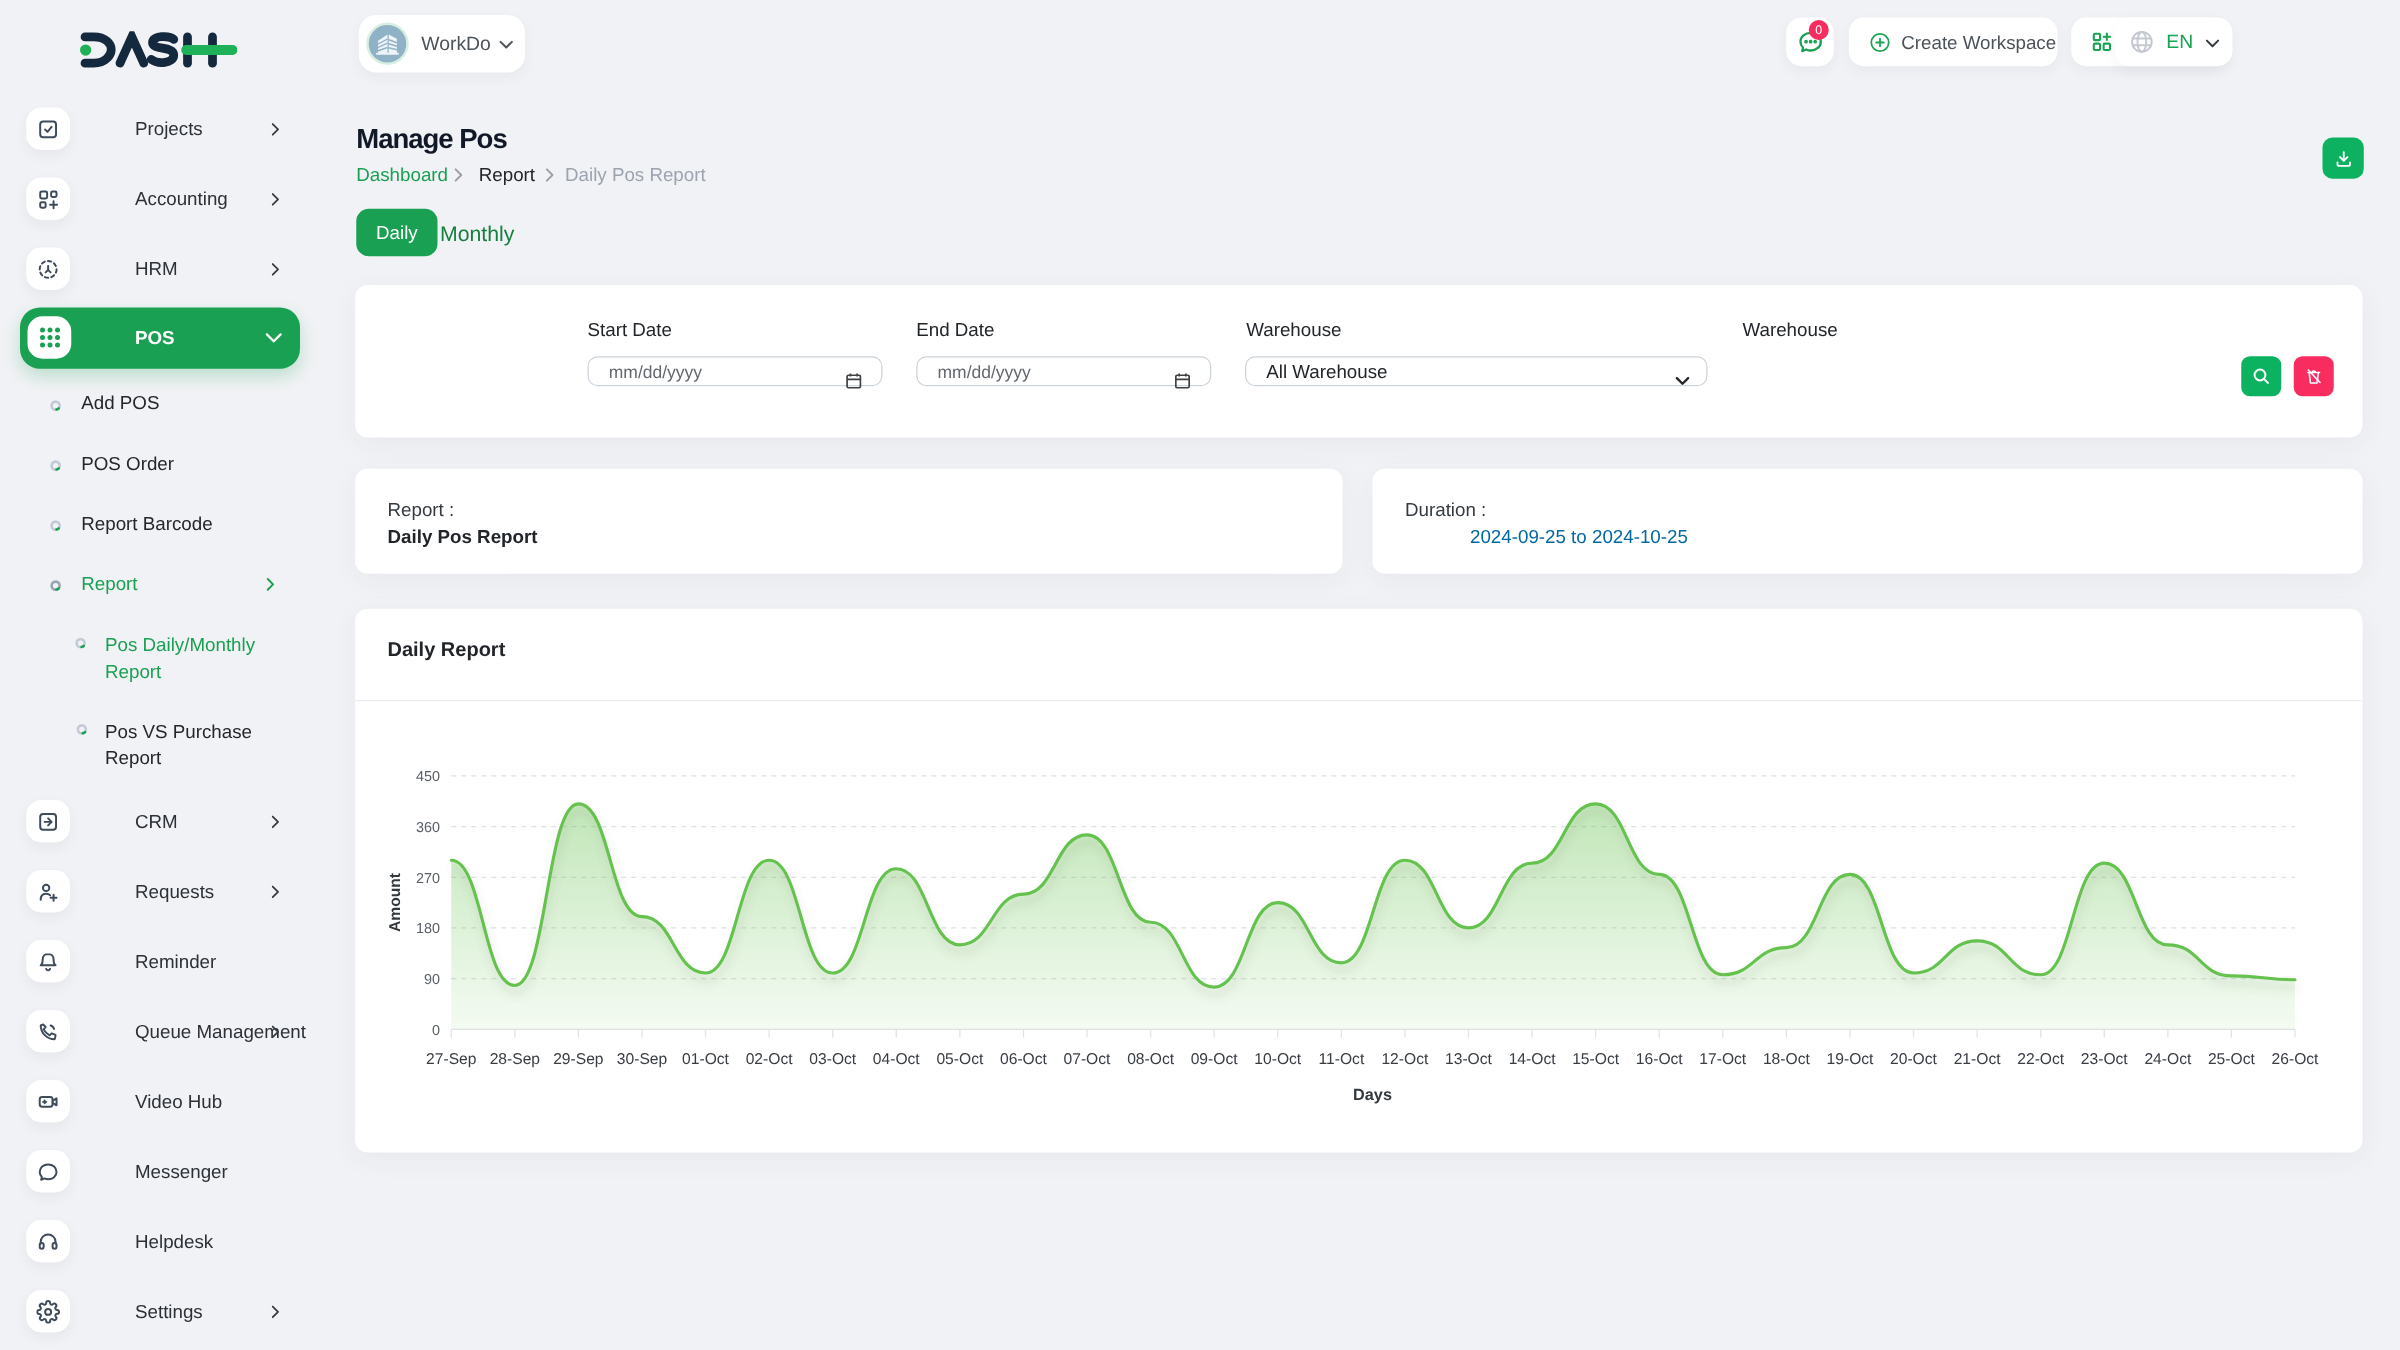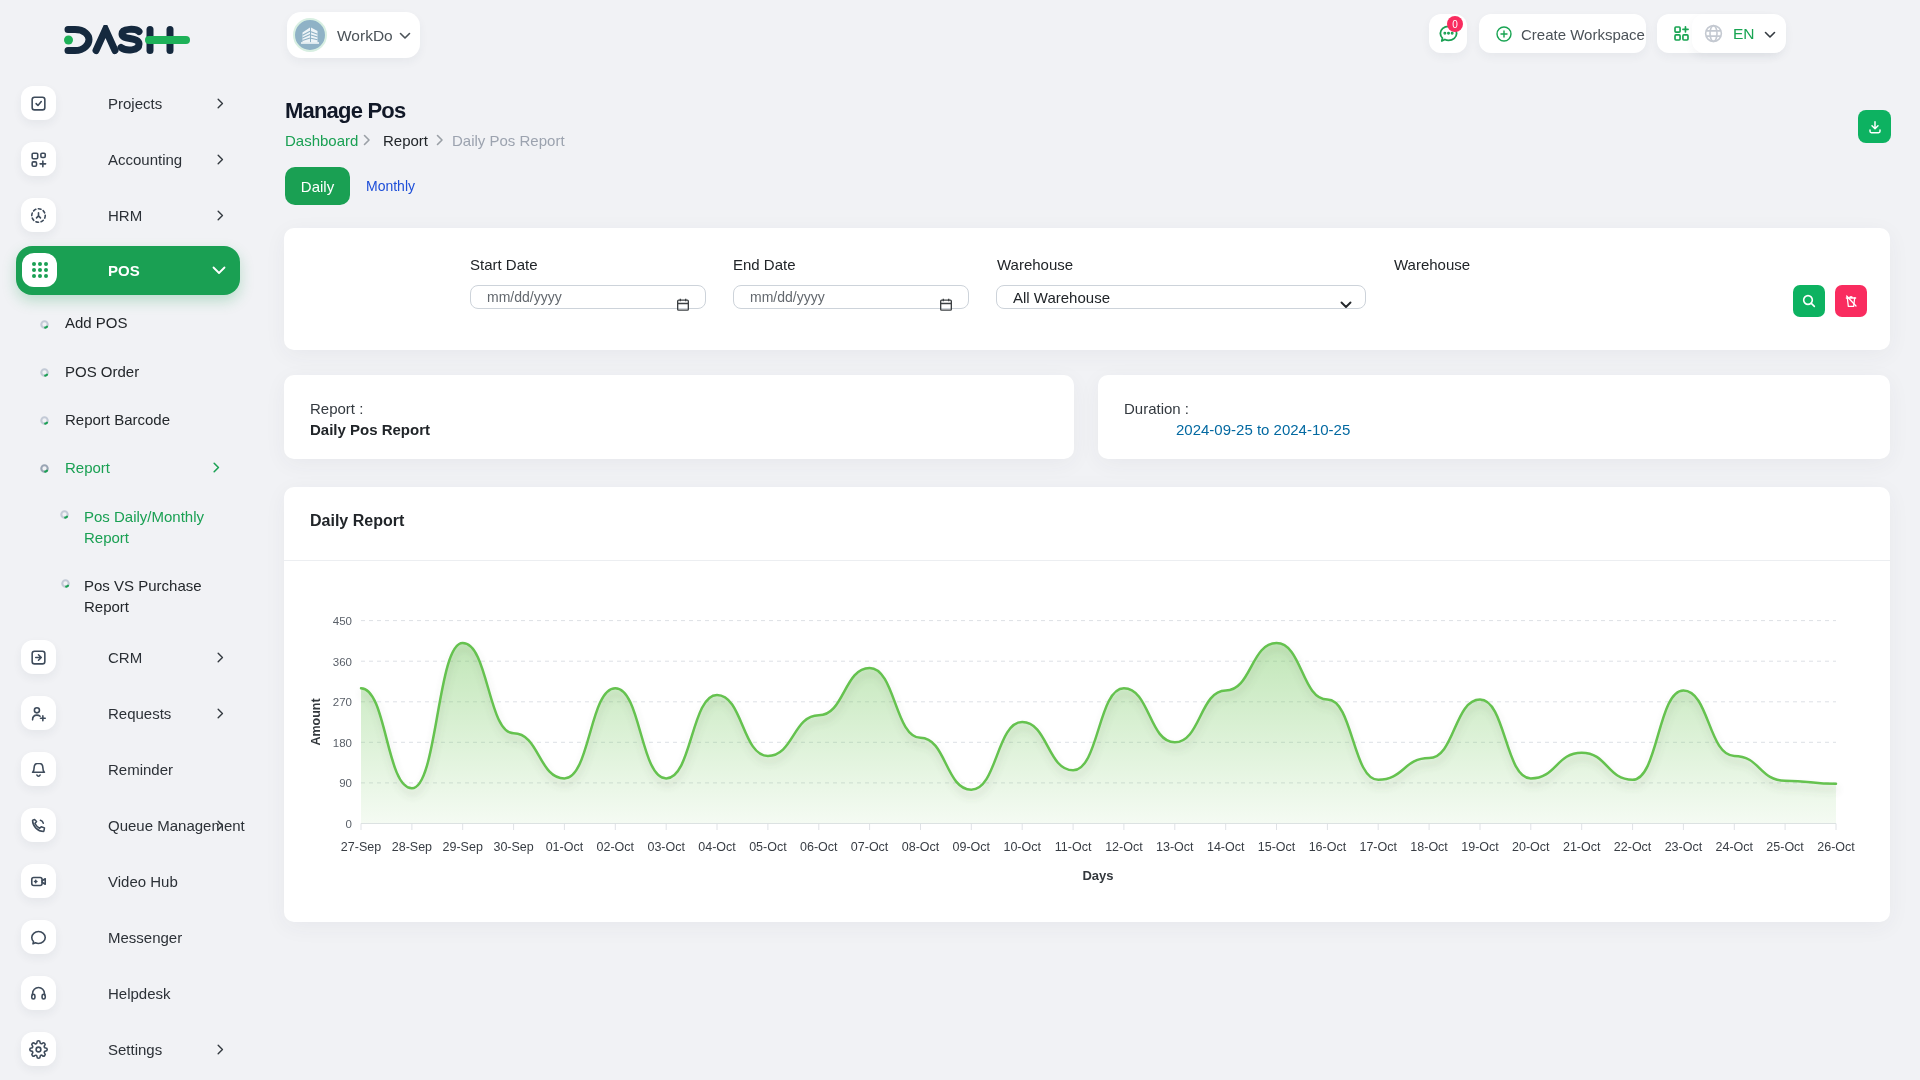--- a/index.html
+++ b/index.html
@@ -264,21 +264,21 @@
 <div class="abs" style="left:285px;top:132px;font-size:15px;color:#1aa053">Dashboard</div>
 <svg class="abs" style="left:363px;top:134px" width="8" height="12" viewBox="0 0 8 12" fill="none" stroke="#9aa0a6" stroke-width="1.6" stroke-linecap="round" stroke-linejoin="round">
       <path d="M1.5 1.5 L6 6 L1.5 10.5"></path>
     </svg>
 <div class="abs" style="left:383px;top:132px;font-size:15px;color:#212529">Report</div>
 <svg class="abs" style="left:436px;top:134px" width="8" height="12" viewBox="0 0 8 12" fill="none" stroke="#9aa0a6" stroke-width="1.6" stroke-linecap="round" stroke-linejoin="round">
       <path d="M1.5 1.5 L6 6 L1.5 10.5"></path>
     </svg>
 <div class="abs" style="left:452px;top:132px;font-size:15px;color:#9ca3af">Daily Pos Report</div>
 <div class="abs" style="left:285px;top:167px;width:65px;height:38px;background:#1aa053;border-radius:10px;color:#fff;font-size:15px;display:flex;align-items:center;justify-content:center">Daily</div>
-<div class="abs" style="left:366px;top:178px;font-size:14px;color:#1d4ed8">Monthly</div>
+<div class="abs" style="left:352px;top:178px;font-size:17px;color:#15803d">Monthly</div>
 <div class="abs" style="left:1858px;top:110px;width:33px;height:33px;background:#0db261;border-radius:8px;display:flex;align-items:center;justify-content:center">
   <svg width="16" height="16" viewBox="0 0 24 24" fill="none" stroke="#fff" stroke-width="2.2" stroke-linecap="round" stroke-linejoin="round">
         <path d="M12 4 V14 M7.5 10 L12 14.5 L16.5 10"></path>
         <path d="M4.5 16.5 V18.5 C4.5 19.6 5.4 20.5 6.5 20.5 H17.5 C18.6 20.5 19.5 19.6 19.5 18.5 V16.5"></path>
       </svg>
 </div>
 
 <div class="card" style="left:284px;top:228px;width:1606px;height:122px"></div>
 <div class="lbl" style="left:470px;top:256px">Start Date</div>
 <div class="lbl" style="left:733px;top:256px">End Date</div>

